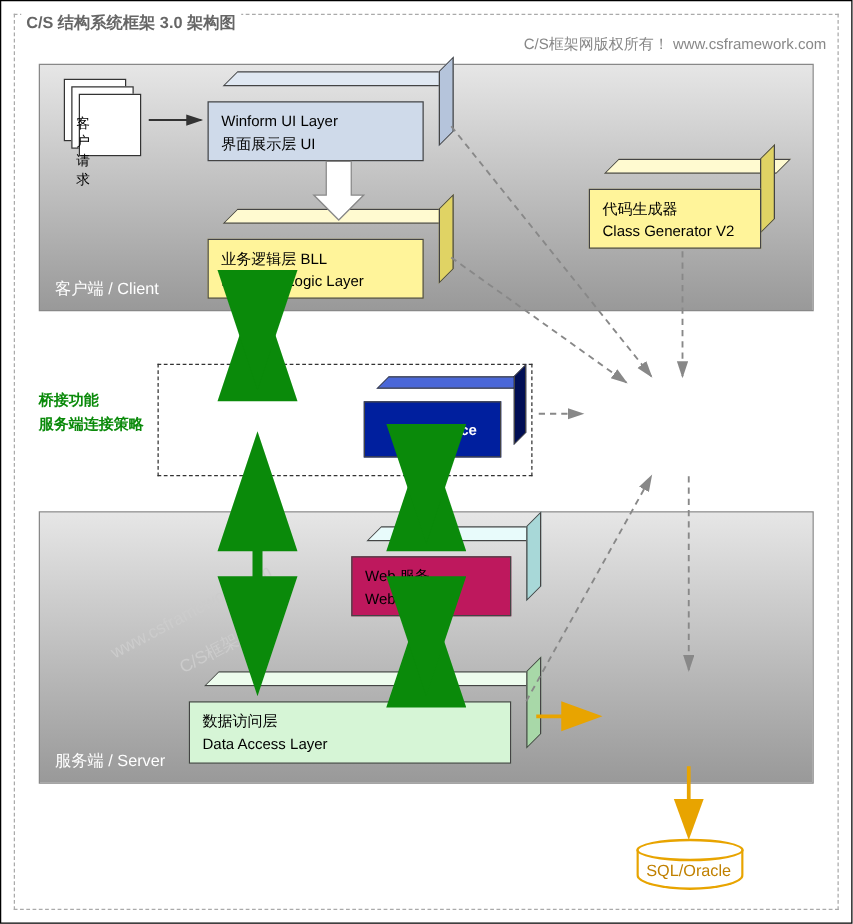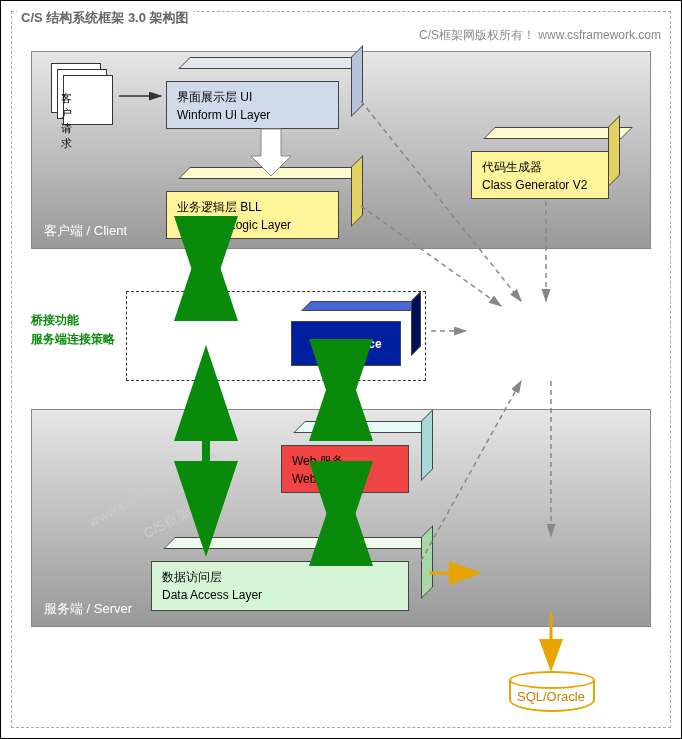--- a/index.html
+++ b/index.html
@@ -25,21 +25,21 @@
 .yellow .side{background:#e0d364}
 .orange .front{background:#f5b53a}
 .orange .top{background:#fbd589}
 .orange .side{background:#c98d1e}
 .green-dk .front{background:#0a6a0a;color:#fff;text-align:center;font-weight:bold;display:flex;align-items:center;justify-content:center}
 .green-dk .top{background:#3a9a3a}
 .green-dk .side{background:#053f05}
 .blue-dk .front{background:#001f9e;color:#fff;text-align:center;font-weight:bold;display:flex;align-items:center;justify-content:center}
 .blue-dk .top{background:#4a67d8}
 .blue-dk .side{background:#000e55}
-.cyan .front{background:#ef4444}
+.cyan .front{background:#be185d}
 .cyan .top{background:#e8fbfb}
 .cyan .side{background:#a8d8d8}
 .green-lt .front{background:#d6f5d6}
 .green-lt .top{background:#edfced}
 .green-lt .side{background:#a8d8a8}
 
 .pages{position:absolute}
 .pages .pg{position:absolute;width:50px;height:50px;border:1px solid #333;background:#fff}
 .pages .label{position:absolute;font-size:11px;left:10px;top:28px}
 
@@ -66,22 +66,22 @@
   <div class="pg" style="left:0;top:0"></div>
   <div class="pg" style="left:6px;top:6px"></div>
   <div class="pg" style="left:12px;top:12px"></div>
   <div class="label">客户请求</div>
 </div>
 
 <div class="box3d blue-light" style="left:165px;top:68px;width:185px;height:60px">
   <div class="top" style="left:12px;top:-12px;width:173px;height:12px;transform:skewX(-45deg);transform-origin:bottom left"></div>
   <div class="side" style="right:-12px;top:-12px;width:12px;height:60px;transform:skewY(-45deg);transform-origin:top left"></div>
   <div class="front" style="width:173px;height:48px">
+    <div>Winform UI Layer</div>
     <div>界面展示层  UI</div>
-    <div>Winform UI Layer</div>
   </div>
 </div>
 
 <div class="box3d yellow" style="left:165px;top:178px;width:185px;height:60px">
   <div class="top" style="left:12px;top:-12px;width:173px;height:12px;transform:skewX(-45deg);transform-origin:bottom left"></div>
   <div class="side" style="right:-12px;top:-12px;width:12px;height:60px;transform:skewY(-45deg);transform-origin:top left"></div>
   <div class="front" style="width:173px;height:48px">
     <div>业务逻辑层  BLL</div>
     <div>Business Logic Layer</div>
   </div>

